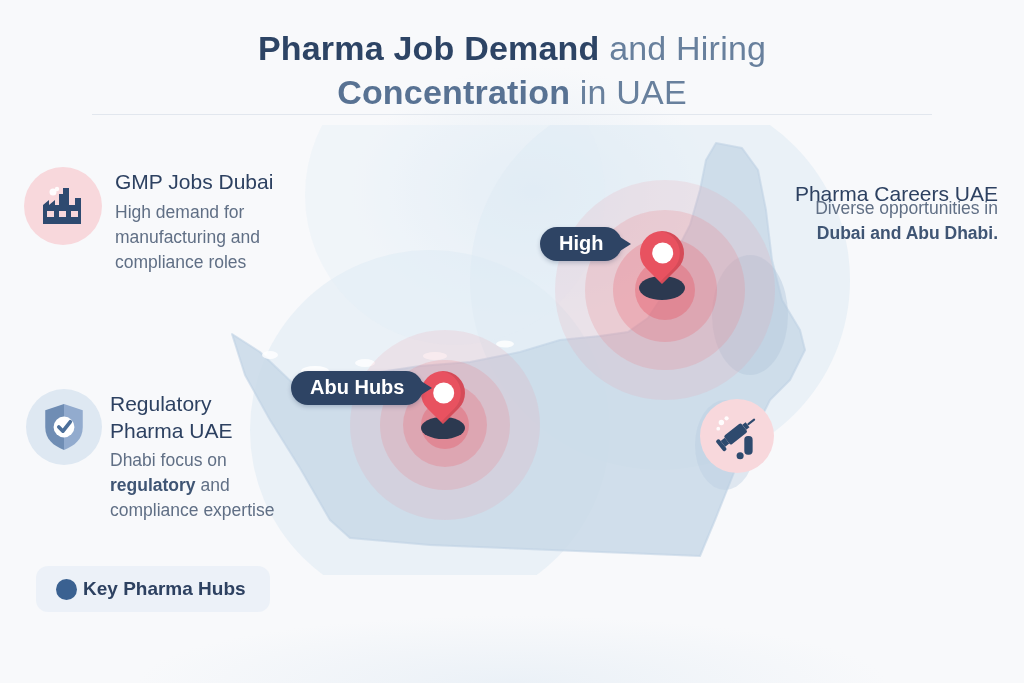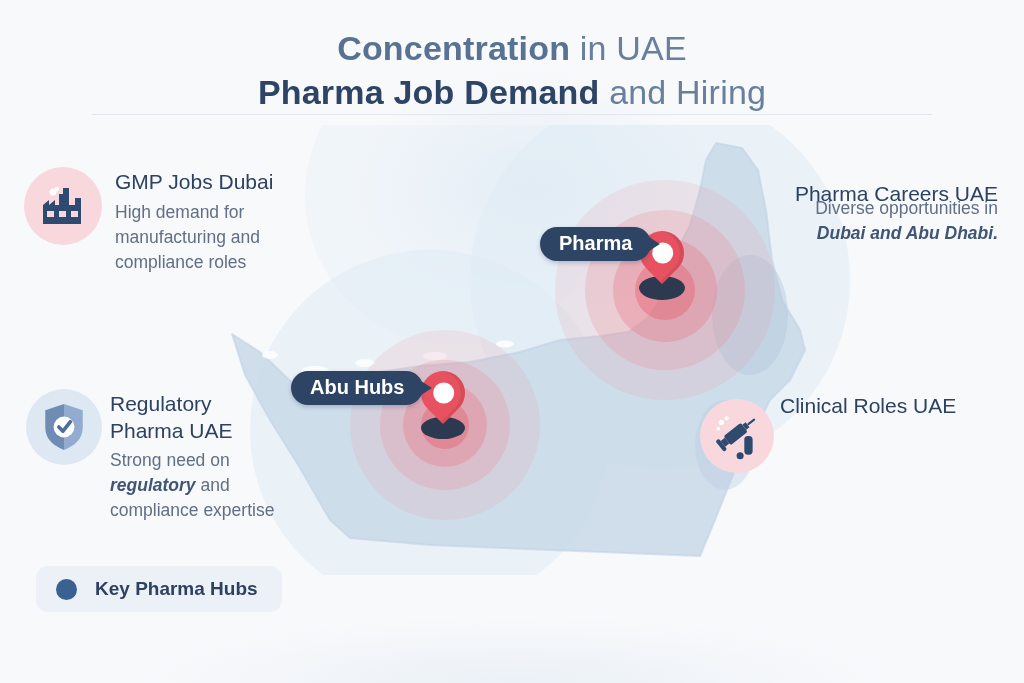--- a/index.html
+++ b/index.html
@@ -29,36 +29,36 @@
   .pin-shadow{position:absolute;background:#2c3950;border-radius:50%;}
   
   .pin-label{position:absolute;background:#2e4464;color:#ffffff;font-weight:bold;font-size:20px;
        padding:5px 19px 6px;border-radius:18px;white-space:nowrap;box-shadow:0 2px 4px rgba(40,60,90,.25);}
   .pin-label::after{content:'';position:absolute;right:-9px;top:50%;margin-top:-7px;width:0;height:0;
        border-left:11px solid #2e4464;border-top:7px solid transparent;border-bottom:7px solid transparent;}
   
   .icon-circle{position:absolute;border-radius:50%;display:flex;align-items:center;justify-content:center;}
   .heading{position:absolute;font-size:21px;font-weight:normal;color:#2d4161;line-height:27px;}
   .body-text{position:absolute;font-size:17.5px;color:#606f85;line-height:25px;}
-  .body-text b{color:#3f5574;font-weight:bold;font-style:italic;}
+  .body-text b{color:#3f5574;font-weight:bold;}
   .right-align{text-align:right;}
   
-  .legend{position:absolute;left:36px;top:566px;display:flex;align-items:center;gap:18px;
+  .legend{position:absolute;left:36px;top:566px;display:flex;align-items:center;gap:6px;
       background:rgba(234,240,247,.85);border-radius:12px;padding:12px 24px 12px 20px;}
   .legend-dot{width:21px;height:21px;border-radius:50%;background:#3a6191;}
   .legend-label{font-size:19px;font-weight:bold;color:#2d4161;}
 </style>
 </head>
 <body>
 
 <div class="canvas">
 
   <div class="title">
+    <div><span class="strong1">Pharma Job Demand</span><span class="light"> and Hiring</span></div>
     <div><span class="strong2">Concentration</span><span class="light"> in UAE</span></div>
-    <div><span class="strong1">Pharma Job Demand</span><span class="light"> and Hiring</span></div>
   </div>
   <div class="divider"></div>
 
   <svg class="map-svg" viewBox="0 0 660 450" aria-hidden="true">
 
     <circle cx="455" cy="155" r="190" fill="#dce9f4" opacity="0.5"></circle>
     <circle cx="225" cy="305" r="180" fill="#dce9f4" opacity="0.5"></circle>
     <circle cx="250" cy="70" r="150" fill="#e3eef7" opacity="0.35"></circle>
 
     <path d="M27 209 L40 250 L65 295 L95 343 L125 395 L145 413 L225 420 L495 431
@@ -86,21 +86,21 @@
     <g>
       <circle cx="240" cy="300" r="95" fill="#ec96a0" opacity="0.16"></circle>
       <circle cx="240" cy="300" r="65" fill="#ea8490" opacity="0.24"></circle>
       <circle cx="240" cy="300" r="42" fill="#e87380" opacity="0.32"></circle>
       <circle cx="240" cy="300" r="24" fill="#e45f6d" opacity="0.42"></circle>
     </g>
   </svg>
 
   <div class="pin-shadow" style="left:639px;top:276px;width:46px;height:24px;"></div>
   <div class="pin" style="left:640px;top:231px;"></div>
-  <div class="pin-label" style="left:540px;top:227px;"><span>Pharma</span></div>
+  <div class="pin-label" style="left:540px;top:227px;"><span>High</span></div>
 
   <div class="pin-shadow" style="left:421px;top:417px;width:44px;height:22px;"></div>
   <div class="pin" style="left:421px;top:371px;"></div>
   <div class="pin-label" style="left:291px;top:371px;"><span>Abu Hubs</span></div>
 
   <div class="icon-circle" style="left:24px;top:167px;width:78px;height:78px;background:#f8d8dc;">
     <svg width="48" height="44" viewBox="0 0 48 44">
       <path d="M4 40 L4 21 L10 16 L10 21 L16 16 L16 21 L20 21 L20 10 L24 10 L24 4 L30 4 L30 21 L36 21 L36 14 L42 14 L42 40 Z" fill="#2e4a70"></path>
       <rect x="8" y="27" width="7" height="6" fill="#f8d8dc"></rect>
       <rect x="20" y="27" width="7" height="6" fill="#f8d8dc"></rect>
@@ -124,39 +124,38 @@
       <path d="M22 2 L40 8 L40 24 C40 36 32 42 22 46 Z" fill="#92abce"></path>
       <circle cx="22" cy="24" r="10" fill="#ffffff"></circle>
       <path d="M17 24 L21 28 L28 19" fill="none" stroke="#4c6f9a" stroke-width="3.5" stroke-linecap="round" stroke-linejoin="round"></path>
     </svg>
   </div>
   <div class="heading" style="left:110px;top:390px;">
     <span>Regulatory</span><br>
     <span>Pharma UAE</span>
   </div>
   <div class="body-text" style="left:110px;top:448px;width:190px;">
-    <span>Strong need on </span><b>regulatory</b><span> and compliance expertise</span>
+    <span>Dhabi focus on </span><b>regulatory</b><span> and compliance expertise</span>
   </div>
 
   <div class="icon-circle" style="left:700px;top:399px;width:74px;height:74px;background:#f8d8dc;">
     <svg width="50" height="50" viewBox="0 0 48 48">
       <g transform="rotate(-38 22 22)" fill="#2e4a6e">
         <rect x="12" y="17" width="21" height="11" rx="2"></rect>
         <rect x="33" y="19.5" width="4" height="6"></rect>
         <rect x="37" y="21.5" width="9" height="2" rx="1"></rect>
         <rect x="7" y="19" width="5" height="7"></rect>
         <rect x="3" y="16" width="4" height="13" rx="1.5"></rect>
       </g>
       <rect x="31" y="24" width="8" height="18" rx="3.5" fill="#2e4a6e"></rect>
       <circle cx="27" cy="43" r="3.4" fill="#2e4a6e"></circle>
       <circle cx="9" cy="11" r="2.6" fill="#ffffff" opacity="0.95"></circle>
       <circle cx="14" cy="7" r="2" fill="#ffffff" opacity="0.9"></circle>
       <circle cx="6" cy="17" r="1.8" fill="#ffffff" opacity="0.9"></circle>
     </svg>
   </div>
-  <div class="heading" style="left:780px;top:392px;">Clinical Roles UAE</div>
 
   <div class="legend">
     <div class="legend-dot"></div>
     <div class="legend-label">Key Pharma Hubs</div>
   </div>
 
 </div>
 
 </body></html>

